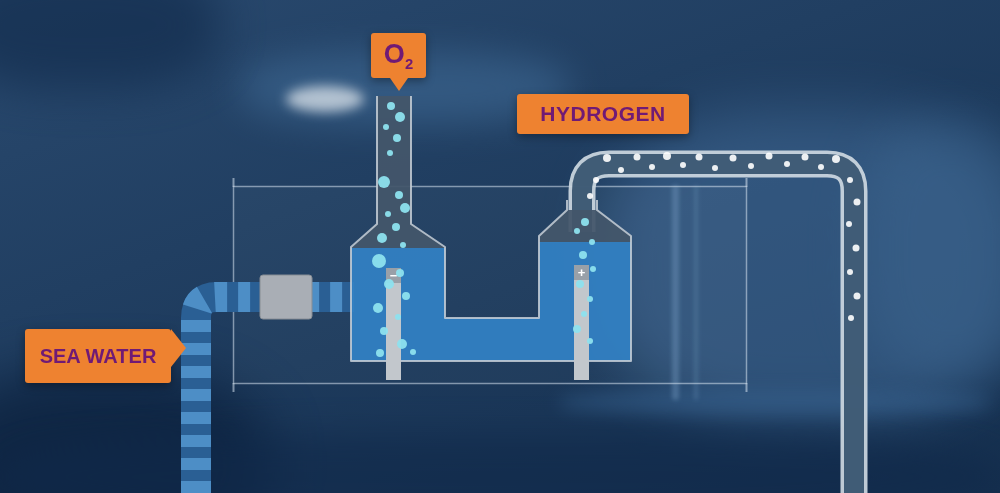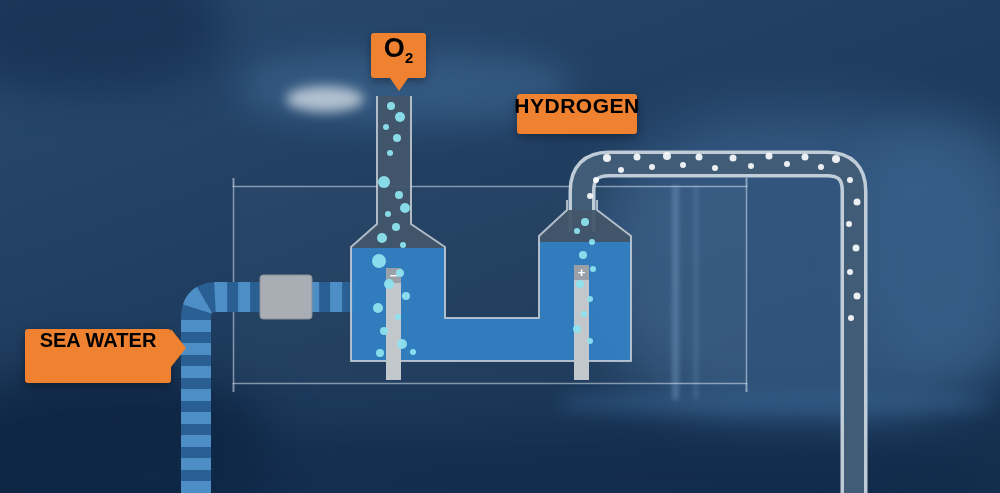--- a/index.html
+++ b/index.html
@@ -38,27 +38,27 @@
   .walls     { fill:none; stroke:#c7cfd7; stroke-width:2; opacity:.85; stroke-linejoin:round; }
 
   .electrode     { fill:var(--electrode-gray,#C2C7CC); }
   .electrode-cap { fill:#99a0a8; }
   .sign { fill:#ffffff; font-family:"Liberation Sans",sans-serif; font-size:13px; font-weight:bold; text-anchor:middle; }
 
   .bubble  { fill:var(--bubble-cyan,#8DE2EE); opacity:.95; }
   .pbubble { fill:#ffffff; opacity:.9; }
 
   .label {
-    position:absolute; display:flex; align-items:flex-start; justify-content:center;
-    background:var(--label-orange,#EE8230); color:#000000; font-weight:bold;
+    position:absolute; display:flex; align-items:center; justify-content:center;
+    background:var(--label-orange,#EE8230); color:#701a75; font-weight:bold;
     box-shadow:0 3px 9px rgba(0,0,0,.35); border-radius:3px;
   }
   .o2-label       { left:371px; top:33px;  width:55px;  height:45px; font-size:27px; }
   .o2-label sub   { font-size:.55em; }
-  .hydrogen-label { left:517px; top:94px;  width:120px; height:40px; font-size:21px; letter-spacing:.5px; }
+  .hydrogen-label { left:517px; top:94px;  width:172px; height:40px; font-size:21px; letter-spacing:.5px; }
   .seawater-label { left:25px;  top:329px; width:146px; height:54px; font-size:20px; }
   .pointer-down {
     position:absolute; left:50%; top:100%; transform:translateX(-50%);
     width:0; height:0; border-left:9px solid transparent; border-right:9px solid transparent;
     border-top:13px solid var(--label-orange,#EE8230);
   }
   .pointer-right {
     position:absolute; left:100%; top:0;
     width:0; height:0; border-top:19px solid transparent; border-bottom:19px solid transparent;
     border-left:15px solid var(--label-orange,#EE8230);

